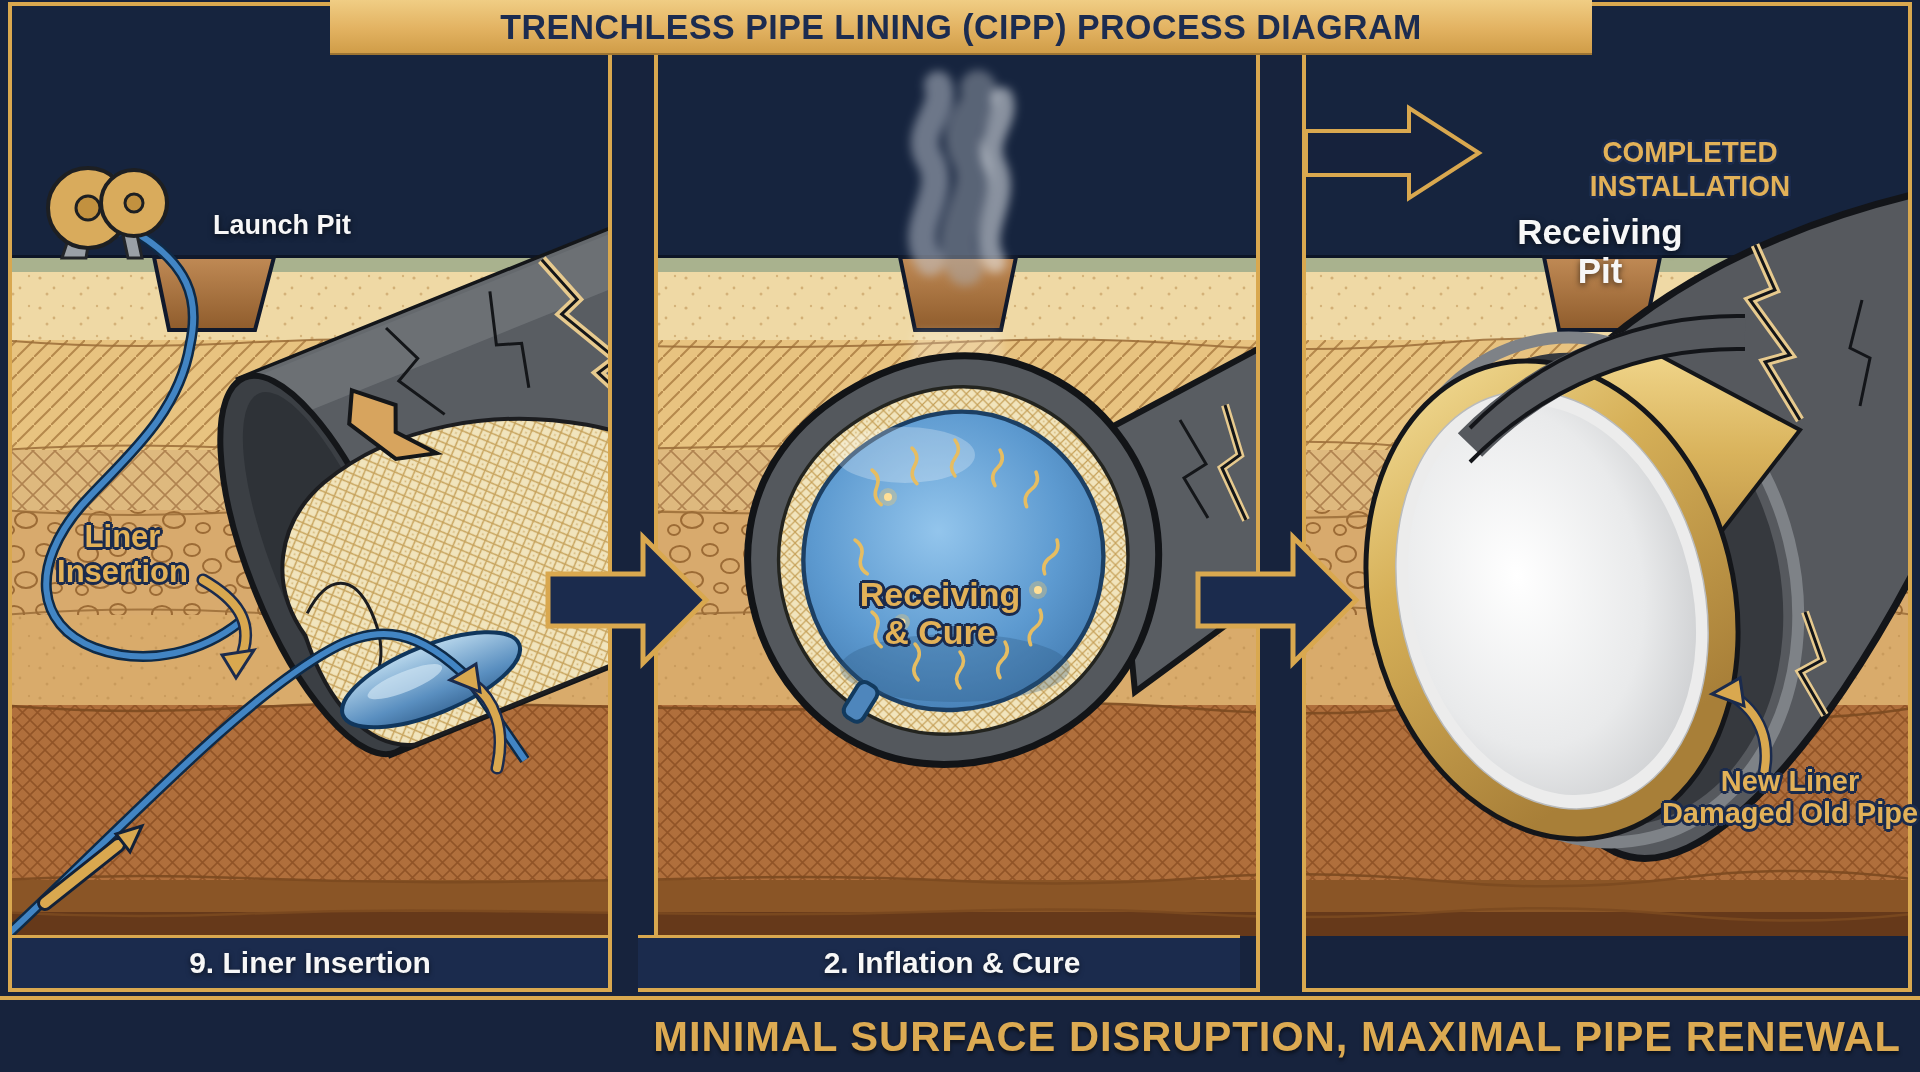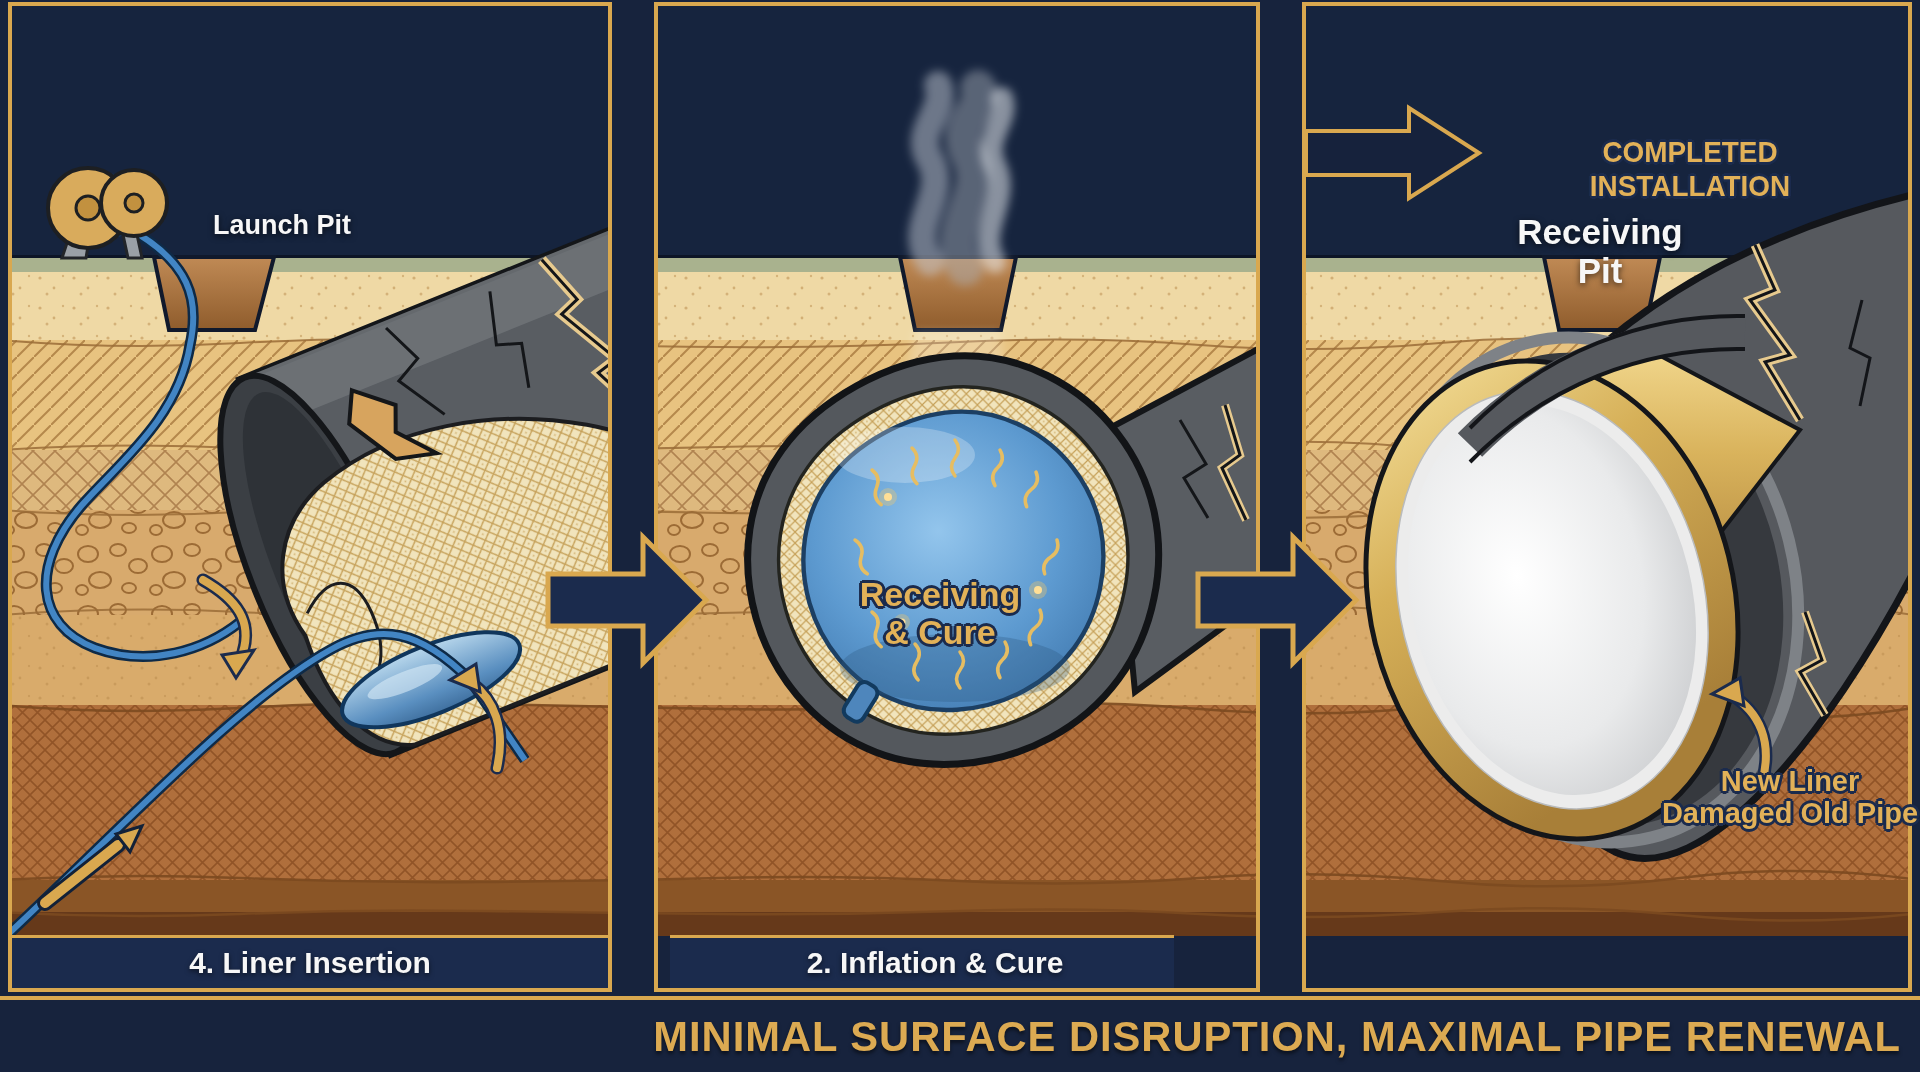--- a/index.html
+++ b/index.html
@@ -307,43 +307,50 @@
     <rect x="656" y="4" width="602" height="986"></rect>
     <rect x="1304" y="4" width="606" height="986"></rect>
   </g>
 
   <polygon points="548,574 643,574 643,537 706,600 643,663 643,626 548,626" fill="#1b2b4d" stroke="#d9a84f" stroke-width="5"></polygon>
   <polygon points="1198,574 1293,574 1293,537 1356,600 1293,663 1293,626 1198,626" fill="#1b2b4d" stroke="#d9a84f" stroke-width="5"></polygon>
 
   <polygon points="1306,131 1409,131 1409,108 1479,153 1409,198 1409,175 1306,175" fill="#16223c" stroke="#d9a84f" stroke-width="4"></polygon>
 </svg>
 
+<div class="banner">
+  <span>TRENCHLESS PIPE LINING (CIPP) PROCESS DIAGRAM</span>
+</div>
 
 <div class="lbl white" style="left:182px;top:210px;width:200px;font-size:27px;">Launch Pit</div>
 
+<div class="lbl gold" style="left:25px;top:520px;width:195px;font-size:31px;">
+  <span>Liner</span><br>
+  <span>Insertion</span>
+</div>
 
 
 <div class="lbl gold" style="left:825px;top:575px;width:230px;font-size:34px;">
   <span>Receiving</span><br>
   <span>&amp; Cure</span>
 </div>
 
 <div class="lbl gold" style="left:1485px;top:135px;width:410px;font-size:30px;transform:scaleX(.93);letter-spacing:0;">COMPLETED INSTALLATION</div>
 
 <div class="lbl white" style="left:1500px;top:212px;width:200px;font-size:35px;">Receiving Pit</div>
 
 <div class="lbl gold" style="left:1645px;top:765px;width:290px;font-size:29px;">
   <span>New Liner</span><br>
   <span>Damaged Old Pipe</span>
 </div>
 
 <div class="caption" style="left:12px;width:596px;">
-  <span>4. Liner Insertion</span>
-</div>
-<div class="caption" style="left:670px;width:504px;padding-left:26px;">
+  <span>9. Liner Insertion</span>
+</div>
+<div class="caption" style="left:638px;width:602px;padding-left:26px;">
   <span>2. Inflation &amp; Cure</span>
 </div>
 
 <div class="footer">
   <span>MINIMAL SURFACE DISRUPTION, MAXIMAL PIPE RENEWAL</span>
 </div>
 
 </div>
 
 </body></html>

